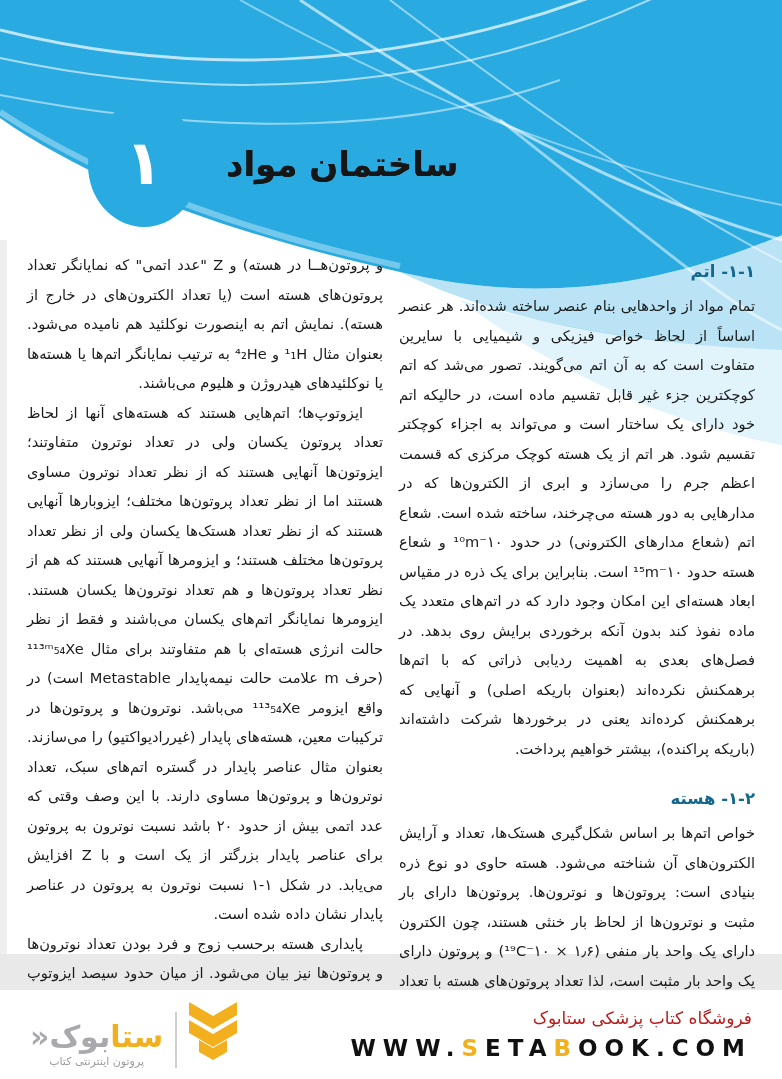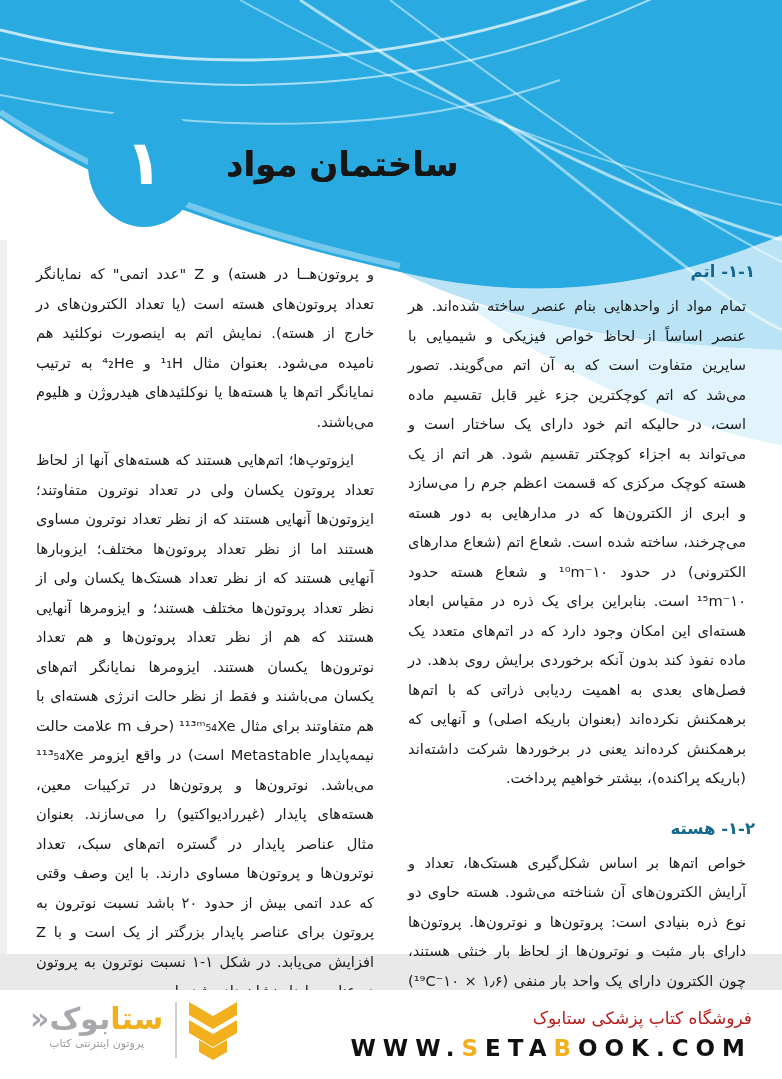--- a/index.html
+++ b/index.html
@@ -27,21 +27,21 @@
     font-size:34px;font-weight:bold;color:#161616;letter-spacing:0;
     text-shadow:0 0 0.5px #161616;
   }
   
   .content{
     position:absolute;top:250px;left:27px;width:728px;z-index:2;
     direction:rtl;display:flex;gap:16px;
   }
   .col{width:356px;}
   .col p{
-    margin:9px;font-size:14.6px;line-height:29.5px;text-align:justify;
+    margin:0;font-size:14.6px;line-height:29.5px;text-align:justify;
     text-justify:inter-word;color:var(--ink);
   }
   .col p.indent{text-indent:20px;}
   h2.section{
     color:var(--heading);font-size:16.5px;font-weight:bold;direction:rtl;
     margin:0 0 10px 0;
   }
   h2.section.first{margin-top:12px;}
   h2.section.second{margin-top:26px;}
   .col p + p{margin-top:0;}
@@ -49,21 +49,21 @@
   .gold{color:var(--gold);}
   
   .scan-edge{position:absolute;left:0;top:954px;width:782px;height:36px;background:#e9e9e9;z-index:1;}
   .scan-edge-left{position:absolute;left:0;top:240px;width:7px;height:750px;background:#efefef;z-index:0;}
   
   .footer{
     position:absolute;left:0;top:990px;width:782px;height:89px;background:#ffffff;z-index:3;
     display:flex;align-items:center;justify-content:space-between;
     padding:0 30px;box-sizing:border-box;
   }
-  .logo{display:flex;align-items:flex-start;gap:12px;}
+  .logo{display:flex;align-items:flex-end;gap:12px;}
   .logo-mark{width:48px;height:66px;flex:0 0 auto;}
   .logo-divider{width:2px;height:56px;background:#cfcfcf;}
   .wordmark-box{display:flex;flex-direction:column;align-items:center;}
   .wordmark{direction:rtl;font-size:30px;font-weight:bold;line-height:1.1;white-space:nowrap;}
   .wordmark .guillemet{color:var(--gray);font-weight:bold;}
   .logo-tagline{direction:rtl;font-size:11px;color:#9b9b9b;margin-top:2px;}
   .site-info{text-align:right;}
   .store-title{direction:rtl;font-size:17px;color:#b91c1c;margin-bottom:7px;}
   .store-url{
     direction:ltr;font-size:23px;font-weight:bold;color:#111;

